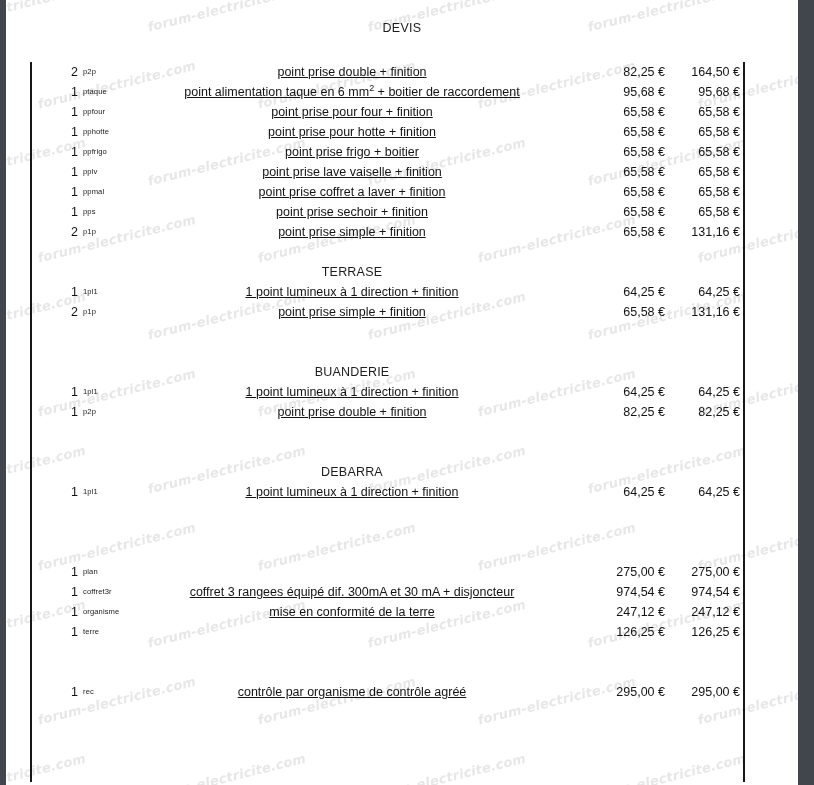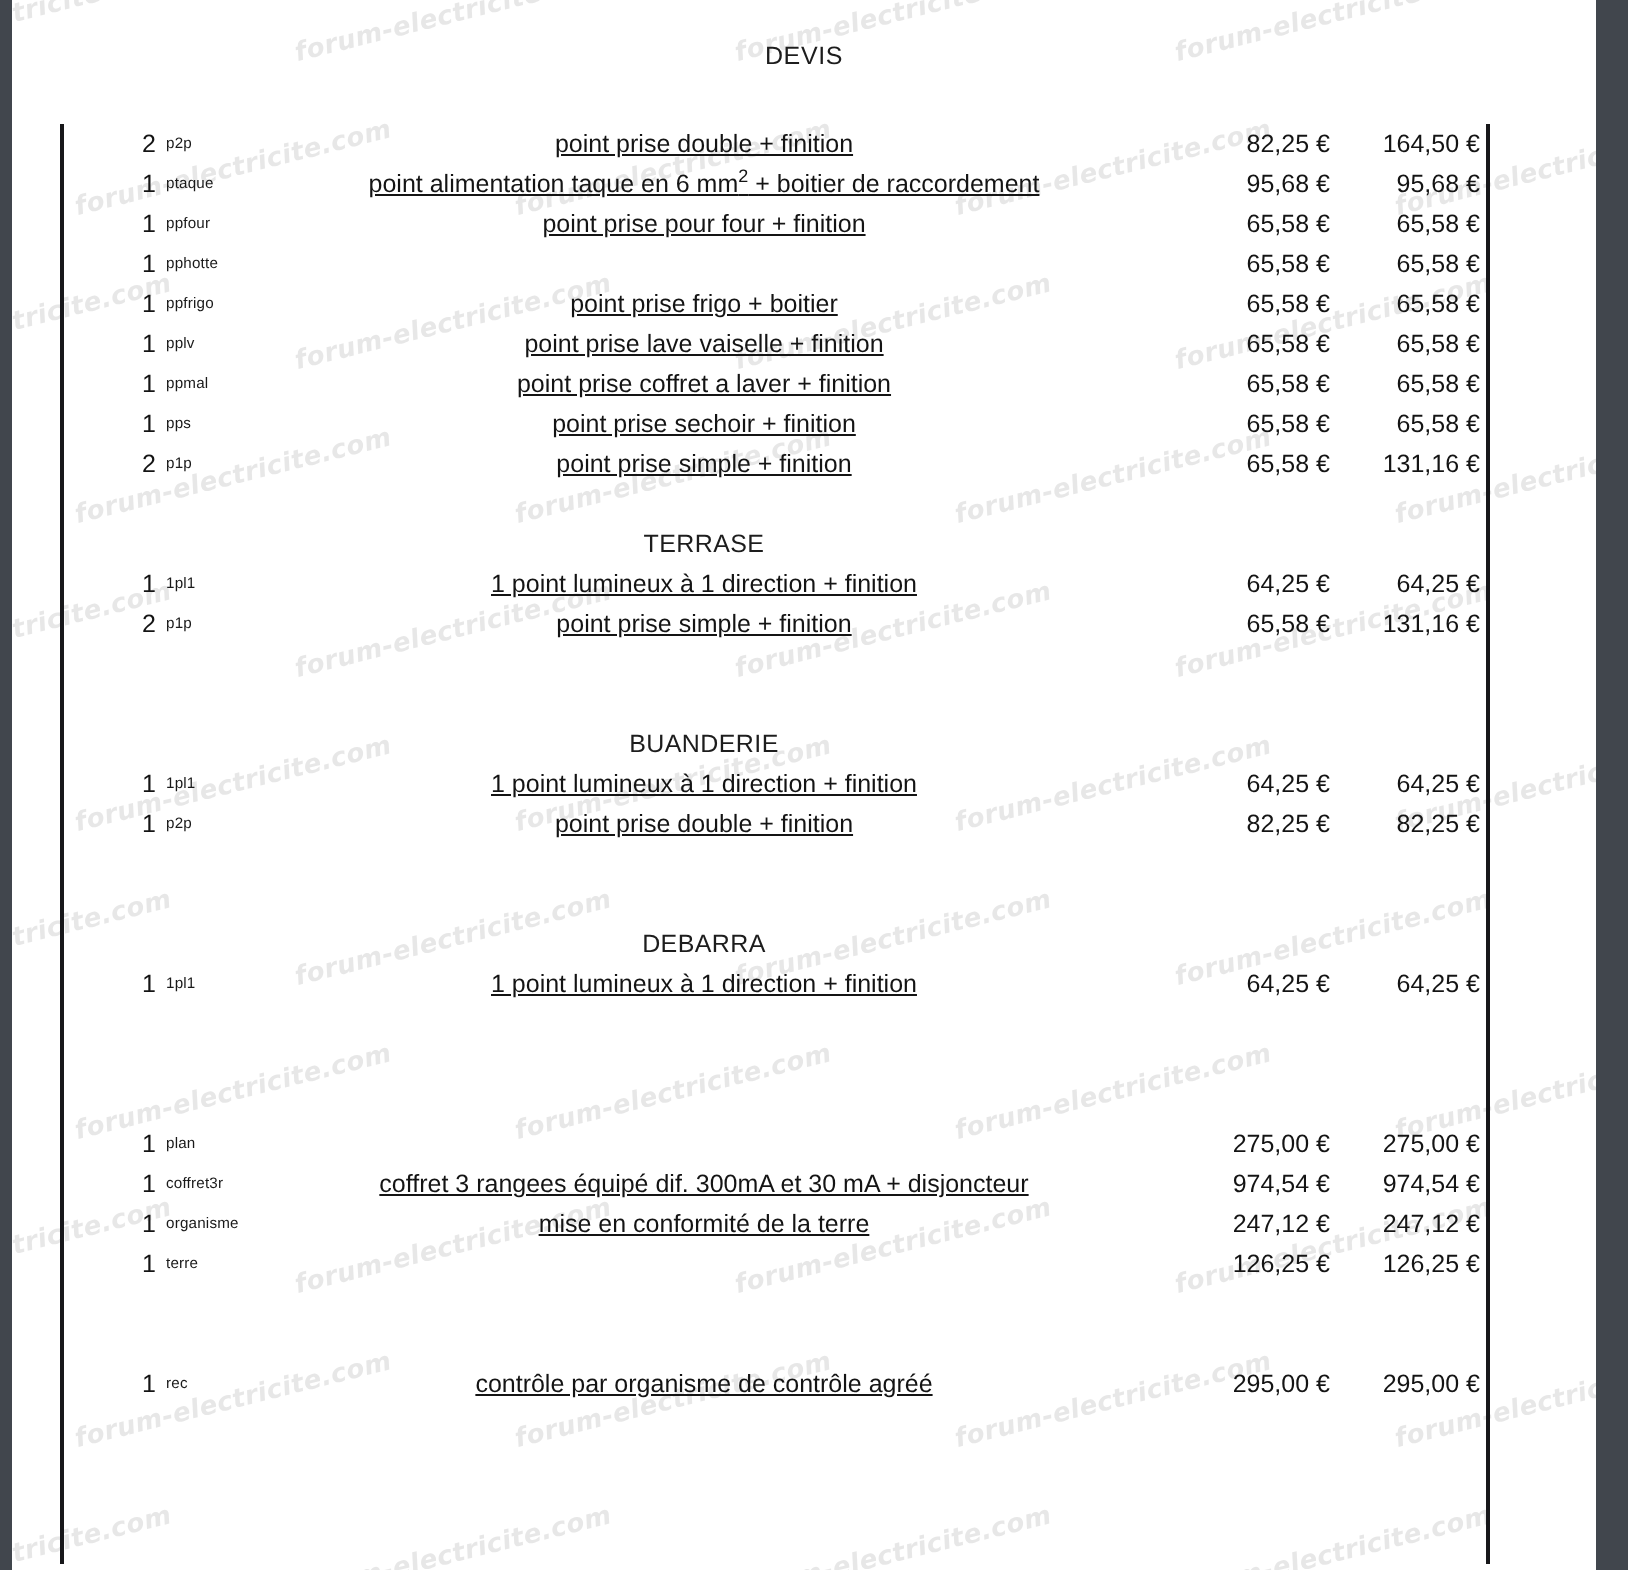--- a/index.html
+++ b/index.html
@@ -214,20 +214,21 @@
         <div class="row">
           <div class="qty">1</div>
           <div class="code">ppfour</div>
           <div class="desc">point prise pour four  + finition</div>
           <div class="unit">65,58 €</div>
           <div class="total">65,58 €</div>
         </div>
         <div class="row">
           <div class="qty">1</div>
           <div class="code">pphotte</div>
+          <div class="desc">point prise pour hotte   + finition</div>
           <div class="unit">65,58 €</div>
           <div class="total">65,58 €</div>
         </div>
         <div class="row">
           <div class="qty">1</div>
           <div class="code">ppfrigo</div>
           <div class="desc">point prise frigo   + boitier</div>
           <div class="unit">65,58 €</div>
           <div class="total">65,58 €</div>
         </div>

